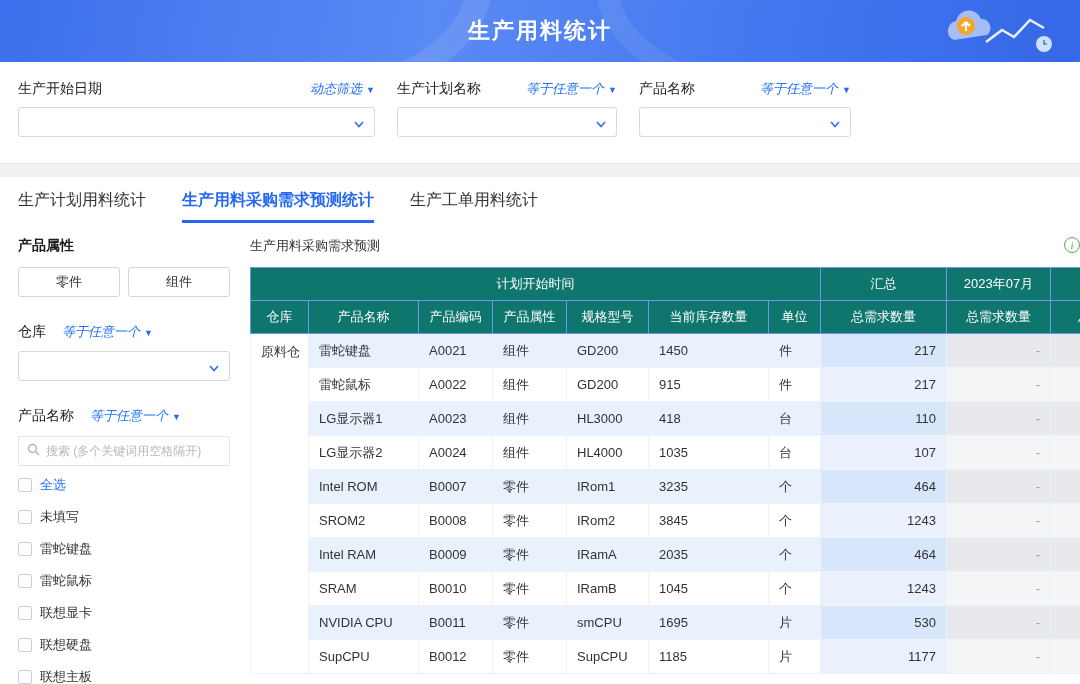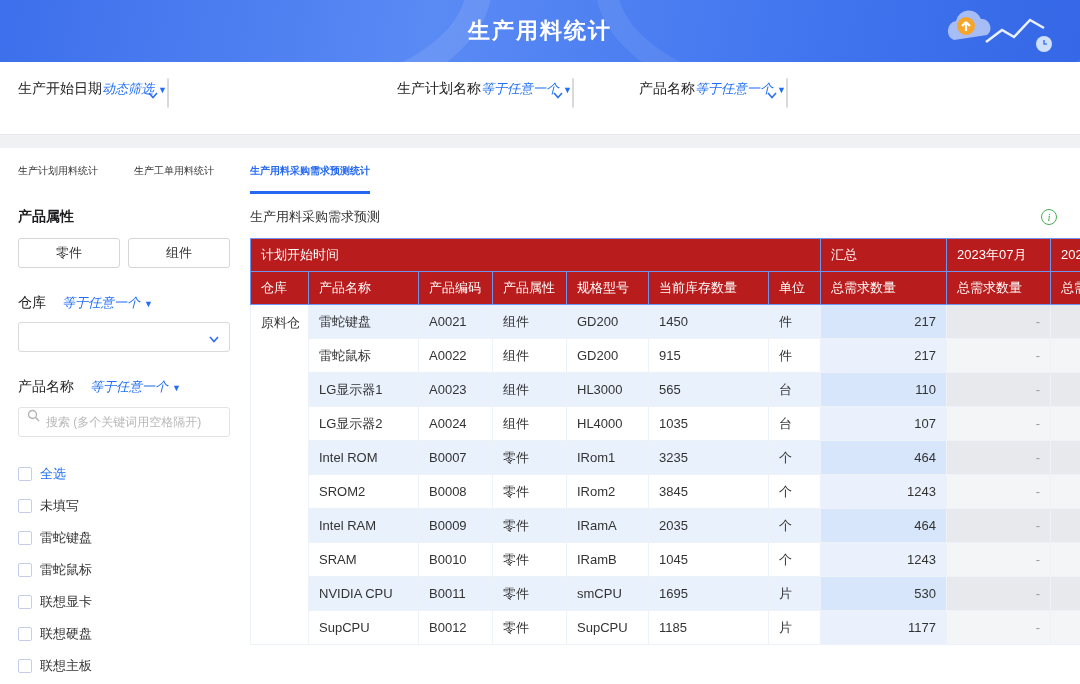--- a/index.html
+++ b/index.html
@@ -12,66 +12,66 @@
     display:flex; align-items:center; justify-content:center; overflow:hidden; }
   .banner::before { content:""; position:absolute; left:-120px; top:-160px; width:560px; height:240px;
     border-radius:50%; border:26px solid rgba(255,255,255,0.10); }
   .banner::after { content:""; position:absolute; right:-80px; top:-150px; width:520px; height:230px;
     border-radius:50%; border:22px solid rgba(255,255,255,0.08); }
   .banner-title { color:#fff; font-size:22px; font-weight:bold; letter-spacing:2px; z-index:2; }
   .banner-icon { position:absolute; right:24px; top:10px; z-index:2; }
 
   
   .filter-bar { display:flex; gap:22px; padding:16px 18px 26px 18px; background:#fff; }
-  .filter-group { display:flex; }
+  .filter-group { display:flex; flex-direction:column; }
   .label-row { display:flex; justify-content:space-between; align-items:center; height:22px; margin-bottom:7px; }
   .f-label { font-size:14px; color:#1d1d1f; }
   .op-link { font-size:13px; color:#1f6ef5; cursor:pointer; white-space:nowrap;font-style:italic; }
   .caret { font-size:9px; margin-left:4px; color:#1f6ef5; }
   .select-box { position:relative; height:30px; border:1px solid #d9d9d9; border-radius:3px; background:#fff; }
   .select-box .chev { position:absolute; right:9px; top:8px; }
 
   .gray-band { height:14px; background:#f0f1f3; border-top:1px solid #e6e7ea; }
 
   
   .tabs { display:flex; gap:36px; align-items:stretch; padding:0 18px; height:46px; background:#fff; }
-  .tab { display:flex; align-items:center; font-size:10px; color:#333; cursor:pointer;
+  .tab { display:flex; align-items:center; font-size:16px; color:#333; cursor:pointer;
     border-bottom:3px solid transparent; padding-top:3px; }
   .tab.active { color:#2468f2; font-weight:bold; border-bottom-color:#2468f2; }
 
   
   .content { display:flex; padding:14px 0 0 18px; }
   .sidebar { width:212px; flex:0 0 212px; }
   .side-title { font-size:14px; font-weight:bold; color:#1d1d1f; }
   .attr-buttons { display:flex; gap:8px; margin-top:12px; }
   .attr-btn { flex:1; height:30px; border:1px solid #d6d6d6; border-radius:3px; display:flex;
     align-items:center; justify-content:center; font-size:13px; color:#333; cursor:pointer; background:#fff; }
   .op-row { display:flex; align-items:center; gap:16px; margin-top:24px; height:22px; }
   .op-row .f-label { font-size:14px; }
   .sidebar .select-box { margin-top:8px; }
   .search-box { position:relative; margin-top:9px; height:30px; border:1px solid #e3e3e3; border-radius:3px;
-    display:flex; padding:0 8px; gap:6px; background:#fff; }
+    display:flex; align-items:center; padding:0 8px; gap:6px; background:#fff; }
   .search-box input { border:none; outline:none; flex:1; font-size:12px; color:#333;
     font-family:"Liberation Sans","DejaVu Sans",sans-serif; background:transparent; }
   .search-box input::placeholder { color:#b8b8b8; }
-  .select-all { display:flex; align-items:center; gap:8px; margin-top:28px; }
+  .select-all { display:flex; align-items:center; gap:8px; margin-top:10px; }
   .select-all .check-label { color:#1f6ef5; }
   .checkbox { width:14px; height:14px; border:1px solid #c3cfe8; border-radius:2px; background:#fff; flex:0 0 14px; }
   .check-item { display:flex; align-items:center; gap:8px; margin-top:14px; cursor:pointer; }
   .check-label { font-size:13px; color:#333; }
 
   
   .main { flex:1; margin-left:20px; min-width:0; }
-  .main-header { display:flex; justify-content:space-between; align-items:center; padding-right:23px; }
+  .main-header { display:flex; justify-content:space-between; align-items:flex-start; padding-right:0; }
   .main-title { font-size:13px; color:#333; }
   .info-icon { width:16px; height:16px; border:1px solid #49ae52; border-radius:50%; color:#49ae52;
     font-size:11px; line-height:14px; text-align:center; font-family:"Liberation Serif",serif; font-style:italic; }
   .table-wrap { margin-top:12px; overflow:hidden; width:100%; }
   table { border-collapse:collapse; table-layout:fixed; }
-  th { background:#b91c1c; color:#fff; font-size:13px; font-weight:normal; text-align:left;
+  th { background:#0f766e; color:#fff; font-size:13px; font-weight:normal; text-align:center;
     height:33px; padding:0 10px; border:1px solid #6f95f3; white-space:nowrap; overflow:hidden; }
   td { font-size:13px; color:#333; height:34px; padding:0 10px; border:1px solid #edf1f8;
     white-space:nowrap; overflow:hidden; }
   tr.odd td { background:#e9f1fd; }
   tr.even td { background:#fff; }
   td.warehouse-cell { background:#fff !important; vertical-align:top; padding-top:9px; border-right:1px solid #edf1f8;margin-top:8px; }
   td.num { text-align:right; }
   tr.odd td.col-total { background:#d7e6fa; }
   tr.even td.col-total { background:#eaf1fc; }
   tr.odd td.col-month { background:#e8e9ec; color:#9a9a9a; }
@@ -127,22 +127,22 @@
       <div class="select-box">
         <span class="chev"><svg width="12" height="12" viewBox="0 0 12 12">
             <polyline points="2,4 6,8.5 10,4" fill="none" stroke="#2f6ef4" stroke-width="1.6"></polyline>
           </svg></span>
       </div>
     </div>
   </div>
 <div class="gray-band"></div>
 <div class="tabs">
     <div class="tab">生产计划用料统计</div>
+    <div class="tab active">生产用料采购需求预测统计</div>
     <div class="tab">生产工单用料统计</div>
-    <div class="tab active">生产用料采购需求预测统计</div>
   </div>
 
 <div class="content">
 
   <div class="sidebar">
     <div class="side-title">产品属性</div>
     <div class="attr-buttons">
         <div class="attr-btn">零件</div>
         <div class="attr-btn">组件</div>
       </div>
@@ -270,21 +270,21 @@
               <td>件</td>
               <td class="num col-total">217</td>
               <td class="num col-month">-</td>
               <td class="col-month2"></td>
             </tr>
             <tr class="odd">
               <td>LG显示器1</td>
               <td>A0023</td>
               <td>组件</td>
               <td>HL3000</td>
-              <td>565</td>
+              <td>418</td>
               <td>台</td>
               <td class="num col-total">110</td>
               <td class="num col-month">-</td>
               <td class="col-month2"></td>
             </tr>
             <tr class="even">
               <td>LG显示器2</td>
               <td>A0024</td>
               <td>组件</td>
               <td>HL4000</td>

